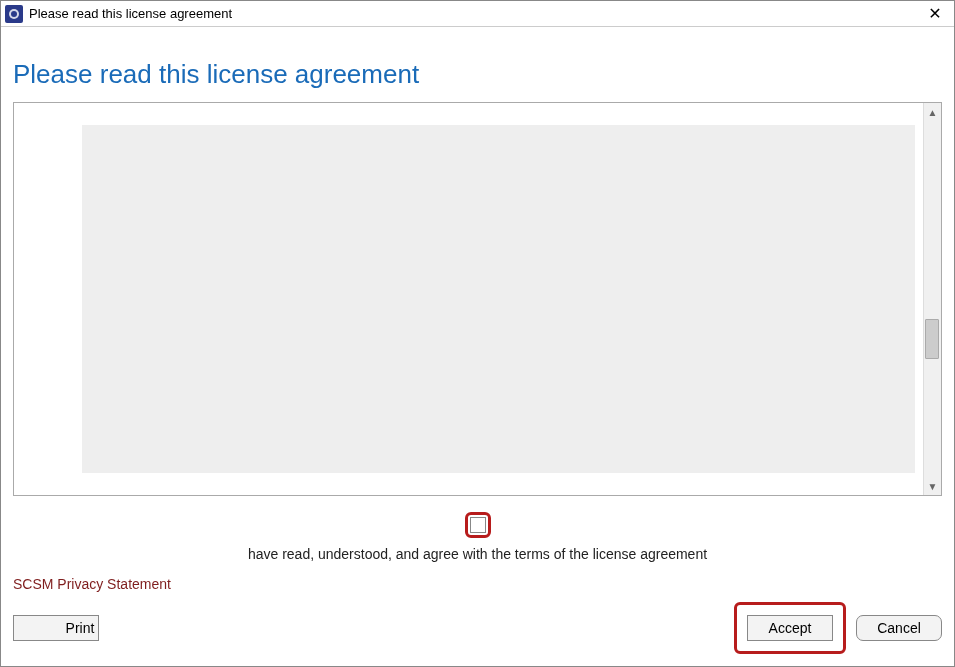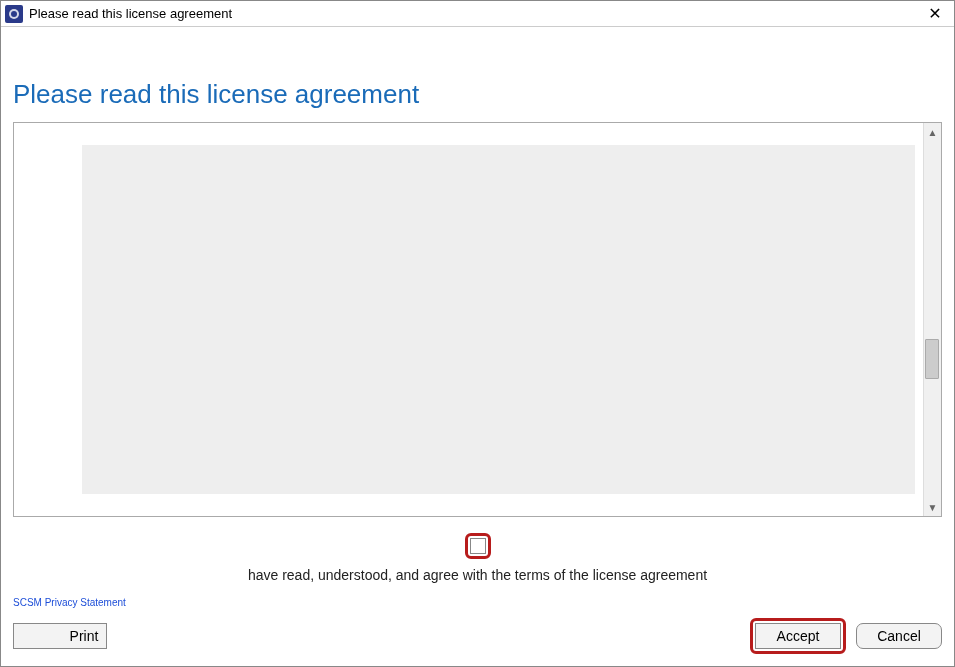--- a/index.html
+++ b/index.html
@@ -10,21 +10,20 @@
       height: 667px;
       overflow: hidden;
     }
     .window {
       border: 1px solid #888;
       width: 955px;
       height: 667px;
       display: flex;
       flex-direction: column;
       background: #fff;
-      gap: 20px;
     }
     .titlebar {
       height: 26px;
       display: flex;
       align-items: center;
       border-bottom: 1px solid #ccc;
       padding: 0 4px;
       background: #fff;
     }
     .titlebar-icon {
@@ -128,45 +127,45 @@
       border: 1px solid #888;
       background: #fff;
       cursor: pointer;
     }
     .checkbox-label {
       font-size: 14px;
       color: #222;
     }
     .privacy-link {
       margin-top: 14px;
-      font-size: 10px;
-      color: #1d4ed8;
+      font-size: 14px;
+      color: #7f1d1d;
       cursor: pointer;
       display: inline-block;
     }
     .button-row {
       margin-top: 10px;
       display: flex;
       align-items: center;
     }
     .btn {
       border: 1px solid #888;
       background: #f3f3f3;
       font-size: 14px;
       padding: 4px 0;
       text-align: center;
       cursor: pointer;
       font-family: inherit;
     }
-    .btn-print { width: 94px; padding-left: 48px; }
+    .btn-print { width: 86px; padding-left: 48px; }
     .spacer { flex: 1; }
     .accept-wrap {
       border: 3px solid #b71c1c;
       border-radius: 6px;
-      padding: 2px;
+      padding: 10px;
       display: inline-flex;
       margin-right: 10px;
     }
     .btn-accept { width: 86px; }
     .btn-cancel { width: 86px; border-radius: 7px; }
   </style>
 </head>
 <body>
 
 <div class="window">

